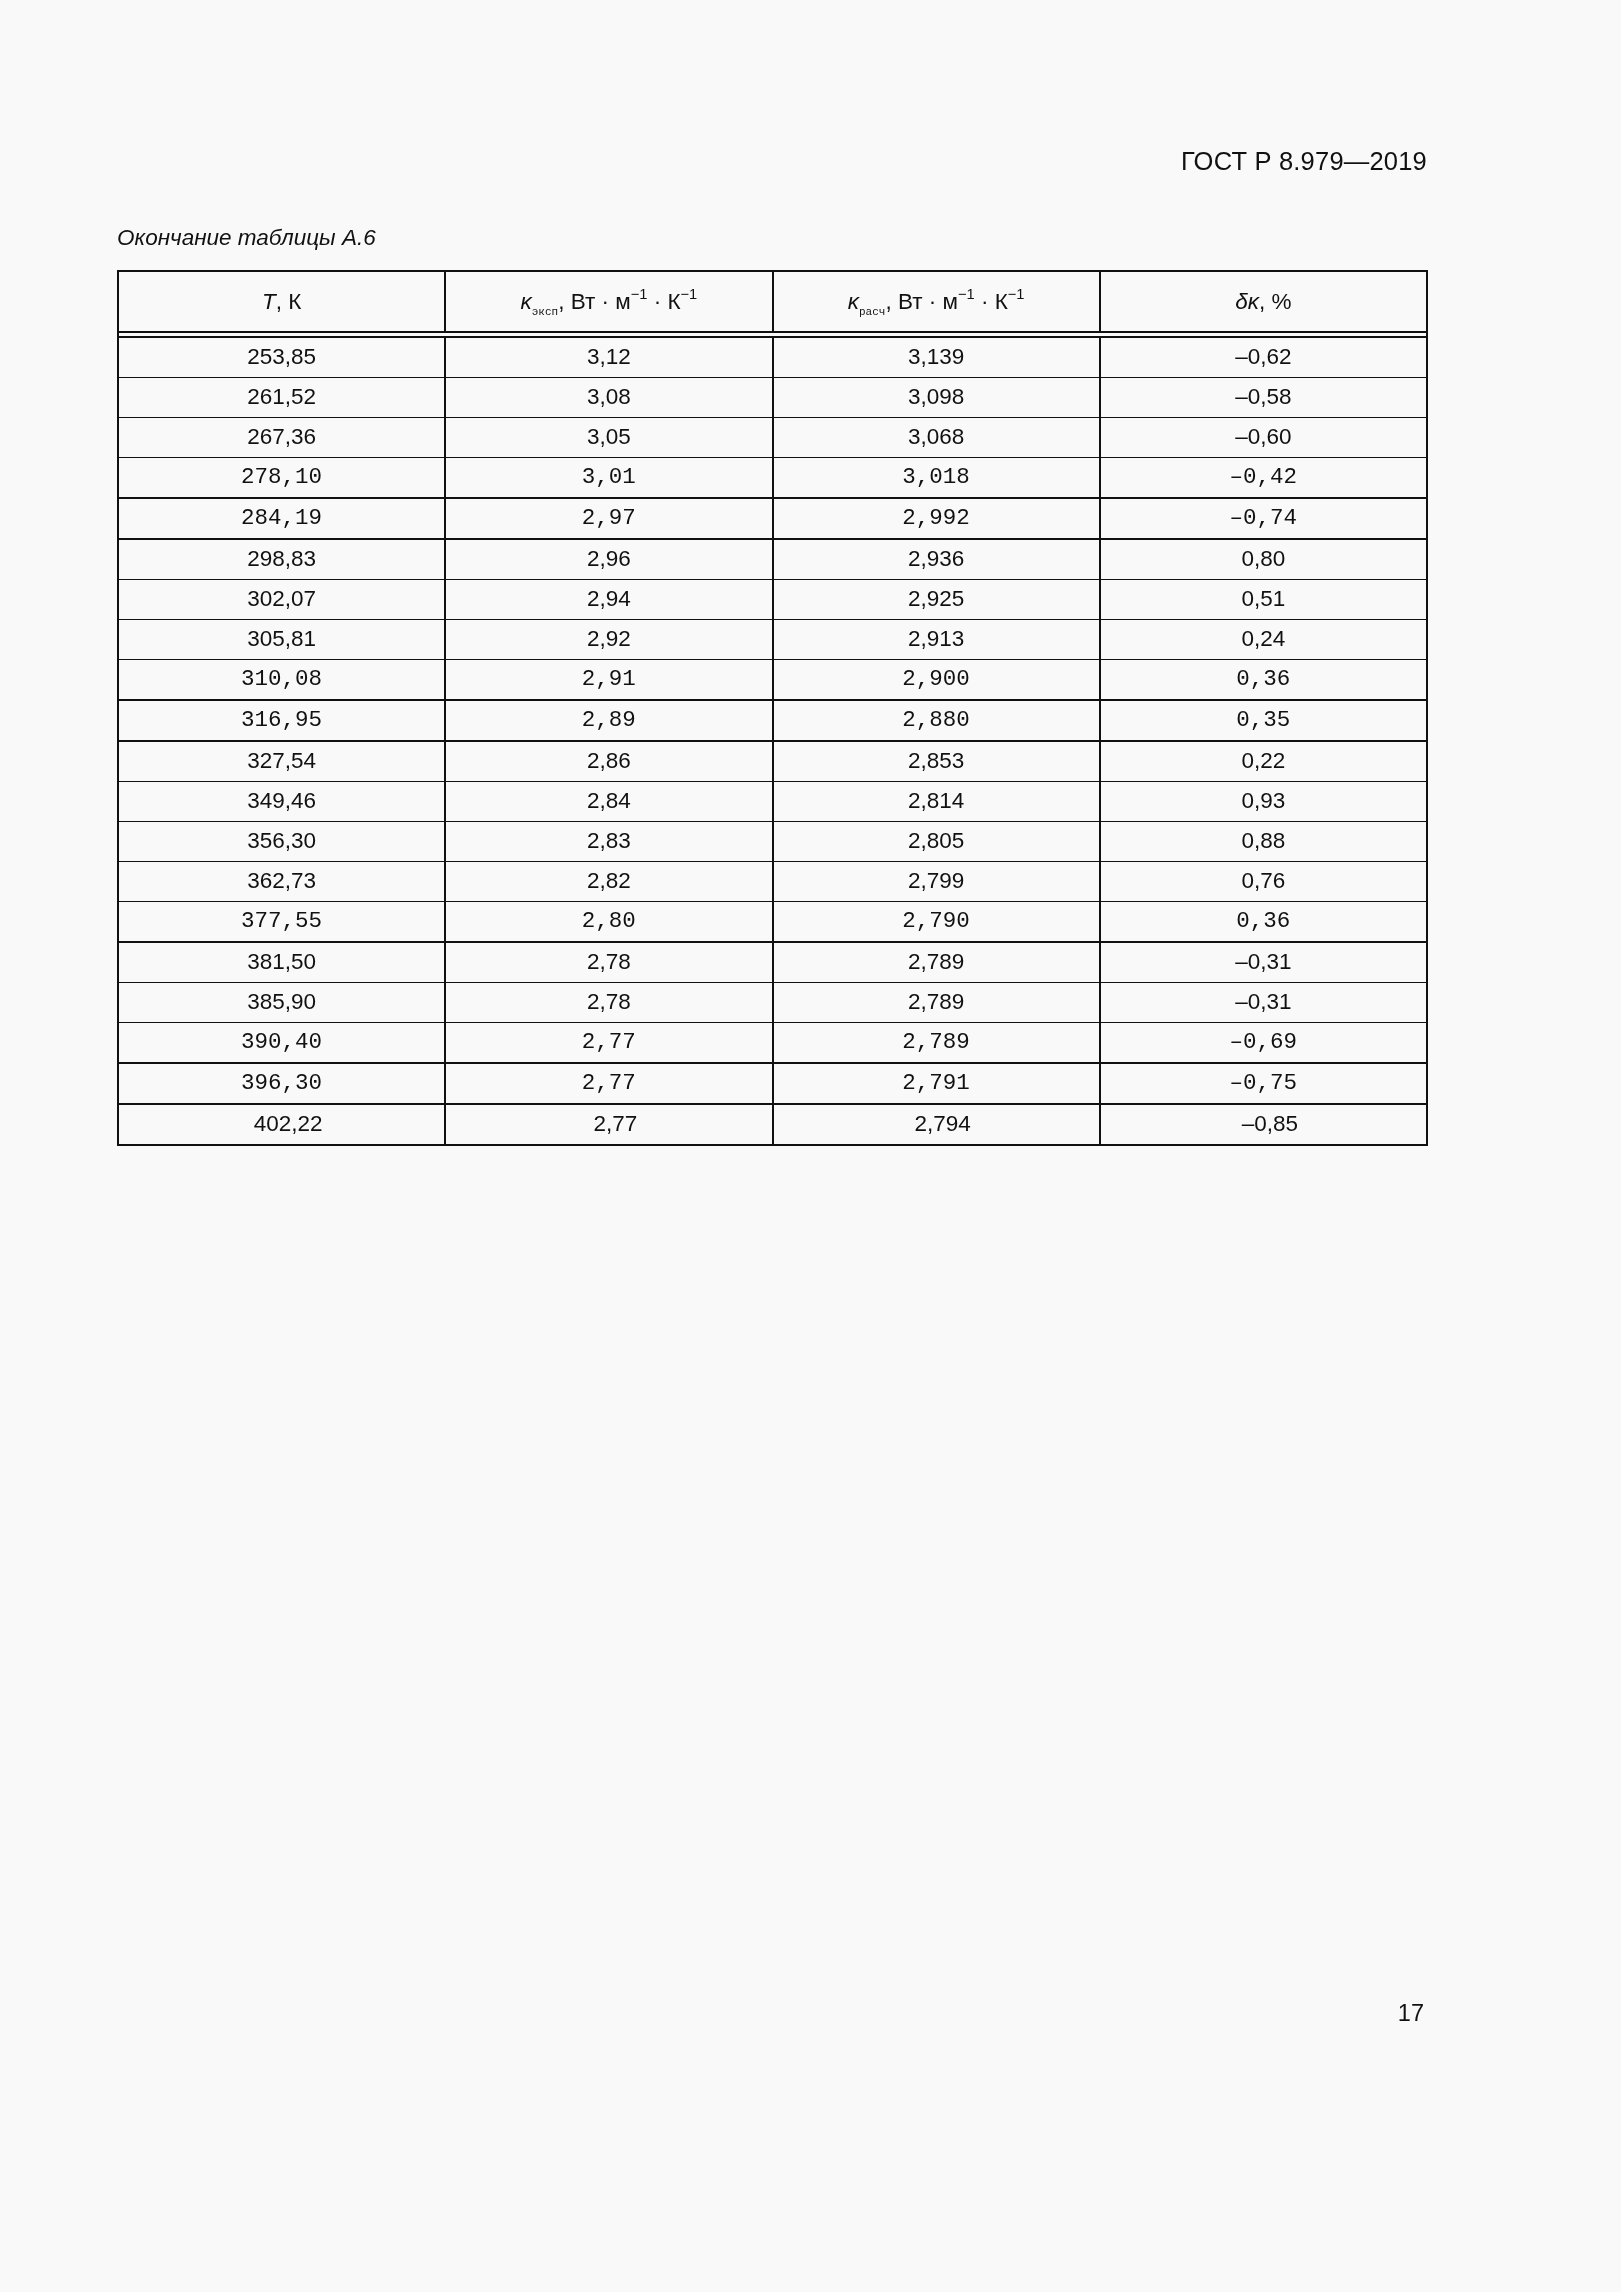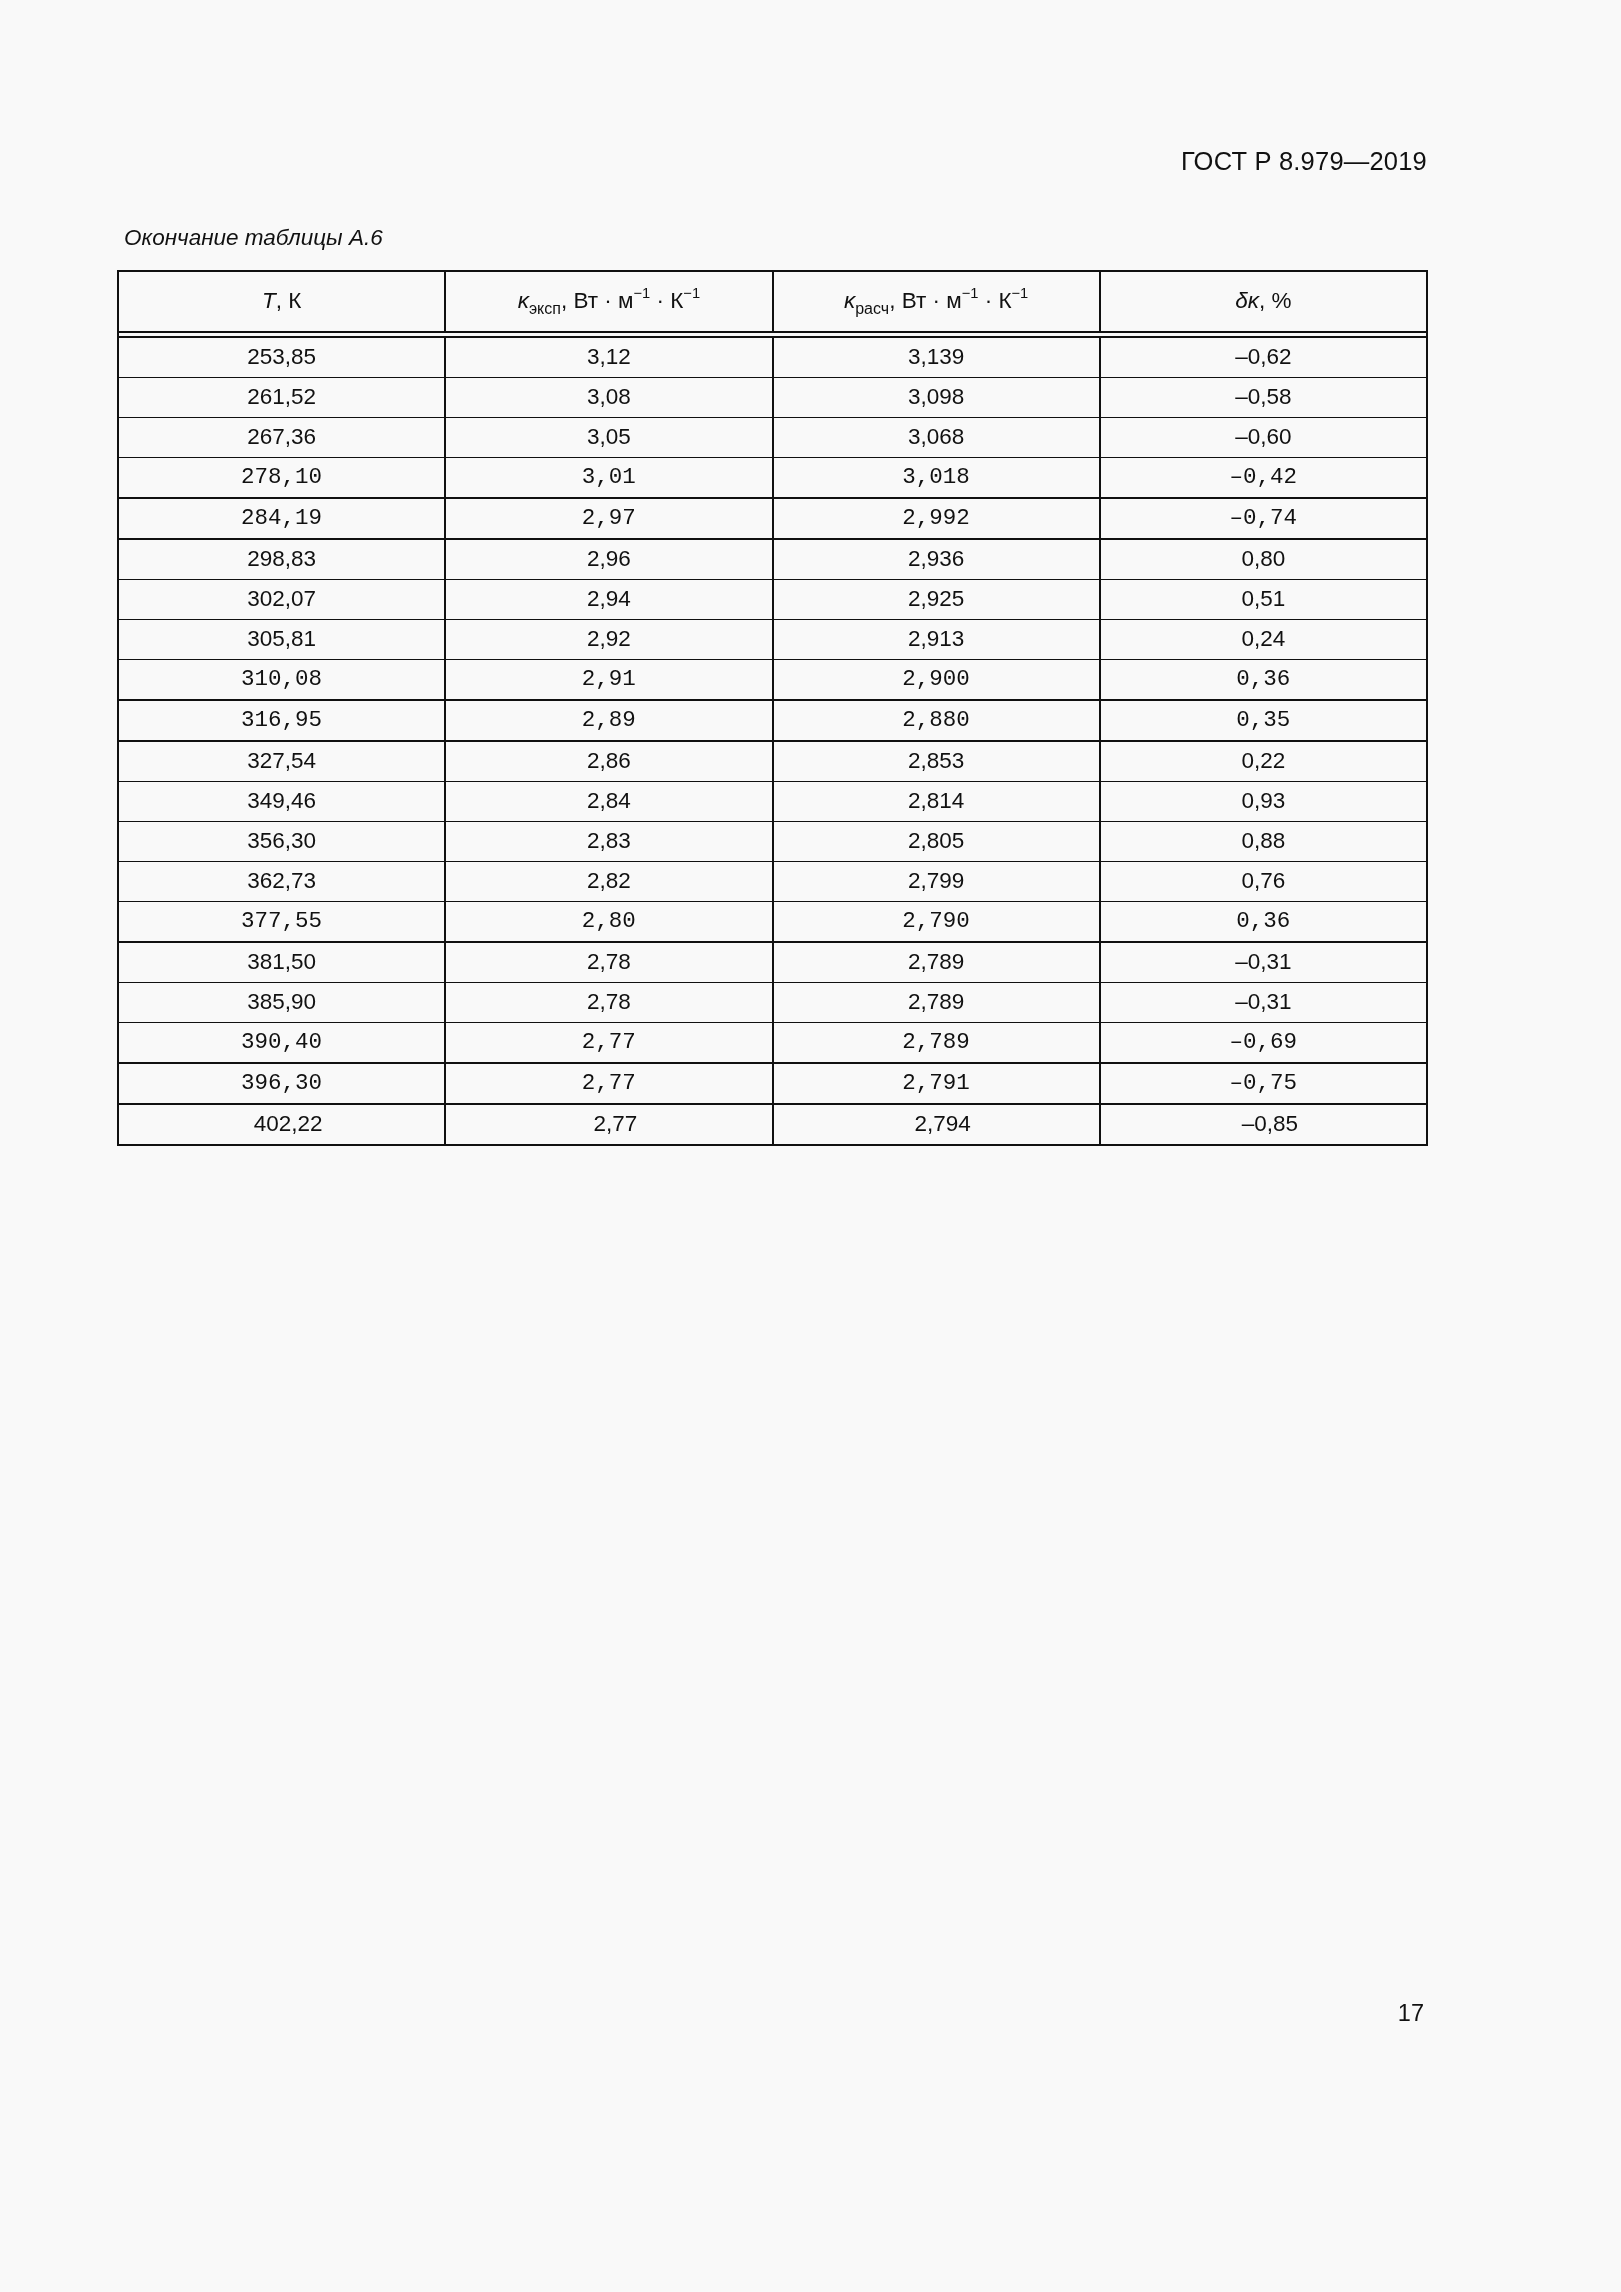--- a/index.html
+++ b/index.html
@@ -9,21 +9,21 @@
     position: relative;
     font-family: "Liberation Sans", "DejaVu Sans", sans-serif;
     color: #111;
     overflow: hidden;
   }
   .doc-code {
     position: absolute; right: 194px; top: 147px;
     font-weight: normal; font-size: 25.5px; letter-spacing: 0.2px;
   }
   .caption {
-    position: absolute; left: 124px; top: 225px;
+    position: absolute; left: 117px; top: 225px;
     font-style: italic; font-size: 22.5px;
   }
   .table-wrap {
     position: absolute; left: 117px; top: 270px; width: 1311px;
   }
   table {
     width: 100%; border-collapse: collapse; table-layout: fixed;
     font-size: 22.5px;
   }
   th, td {
@@ -32,21 +32,21 @@
   }
   thead th { height: 59px; border-top-width: 2.9px; }
   thead tr.sep td { height: 2.9px; border-left: 2px solid #111; border-right: 2px solid #111; border-top: 2.9px solid #111; border-bottom: 2.9px solid #111; padding:0; }
   tbody td { height: 39px; }
   tbody tr.thick td { border-bottom-width: 2.9px; font-family: Liberation Mono, monospace; }
   table tr > *:first-child { border-left-width: 2px; }
   table tr > *:last-child { border-right-width: 2px; }
   tbody tr:last-child td { border-bottom-width: 2.9px; padding-left: 13px; }
   th.colsep, td.colsep { border-left-width: 2.5px; }
   .it { font-style: italic; }
-  sub { font-size: 16px; vertical-align: -5.9px; }
+  sub { font-size: 11px; vertical-align: -5.9px; font-family: Liberation Mono, monospace; }
   sup { font-size: 14.7px; vertical-align: 9.8px; }
   .page-number {
     position: absolute; right: 197px; top: 2000px; font-size: 23.5px;
   }
 </style>
 </head>
 <body>
 
 <div class="doc-code">ГОСТ Р 8.979—2019</div>
 

